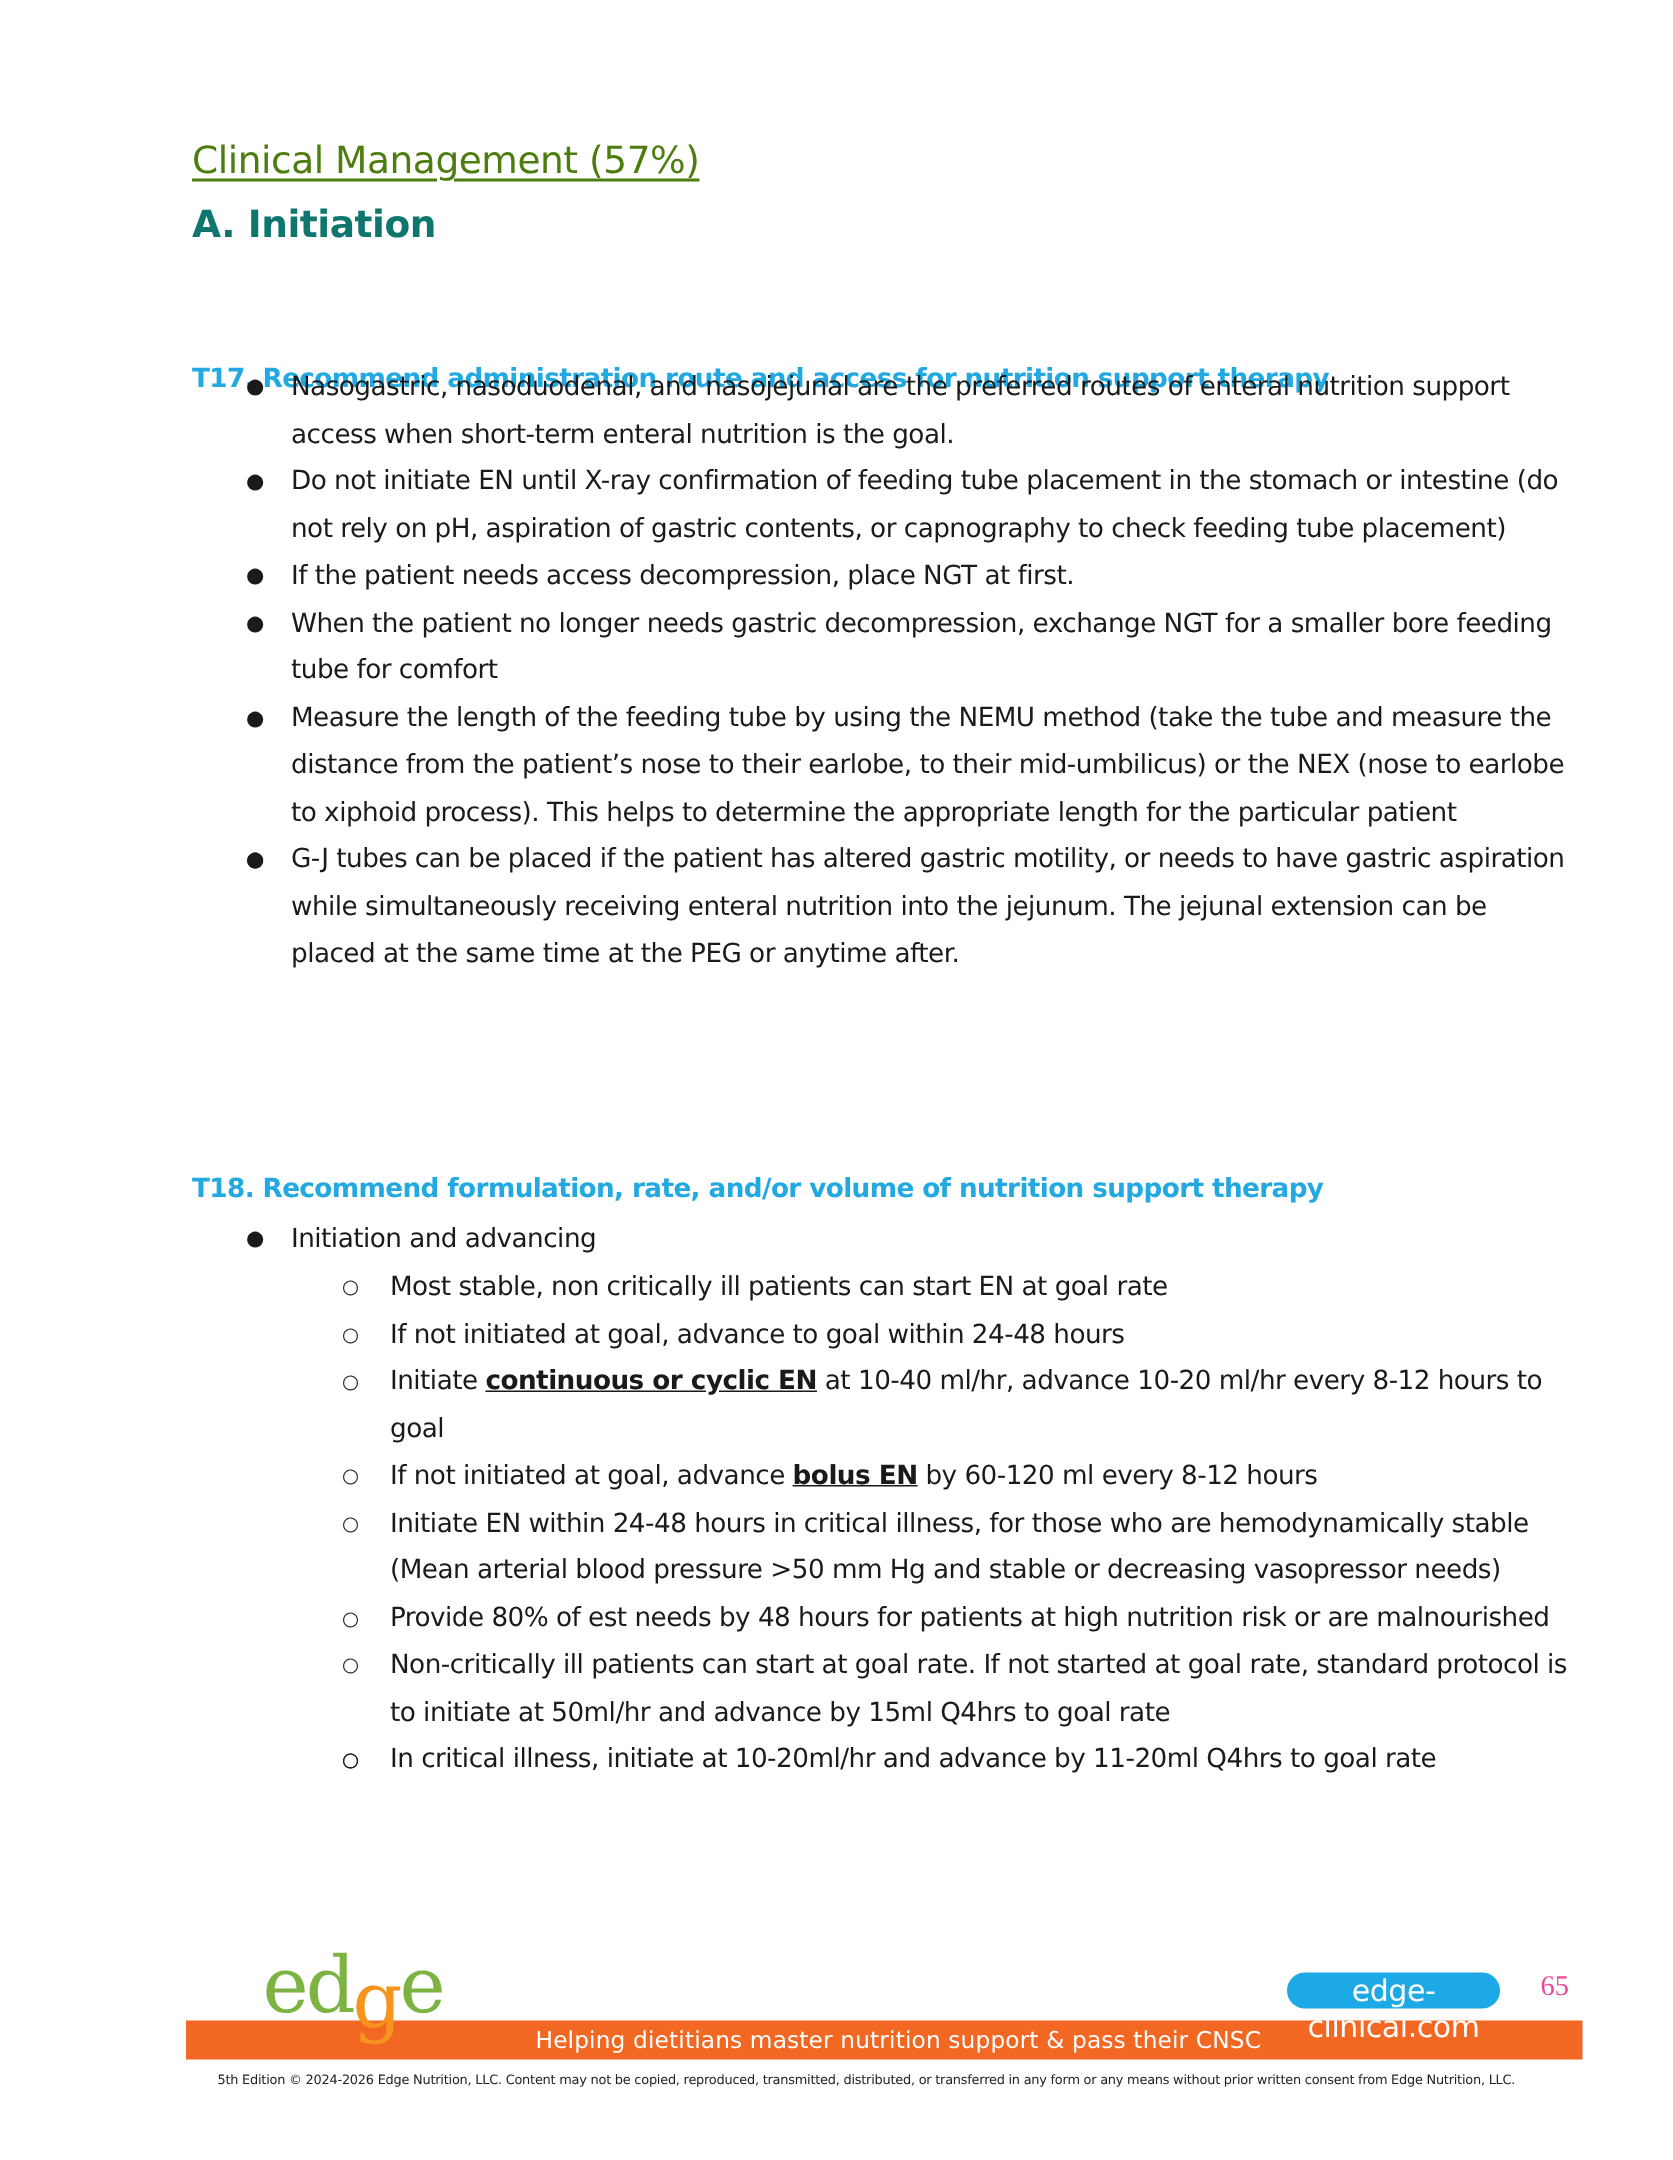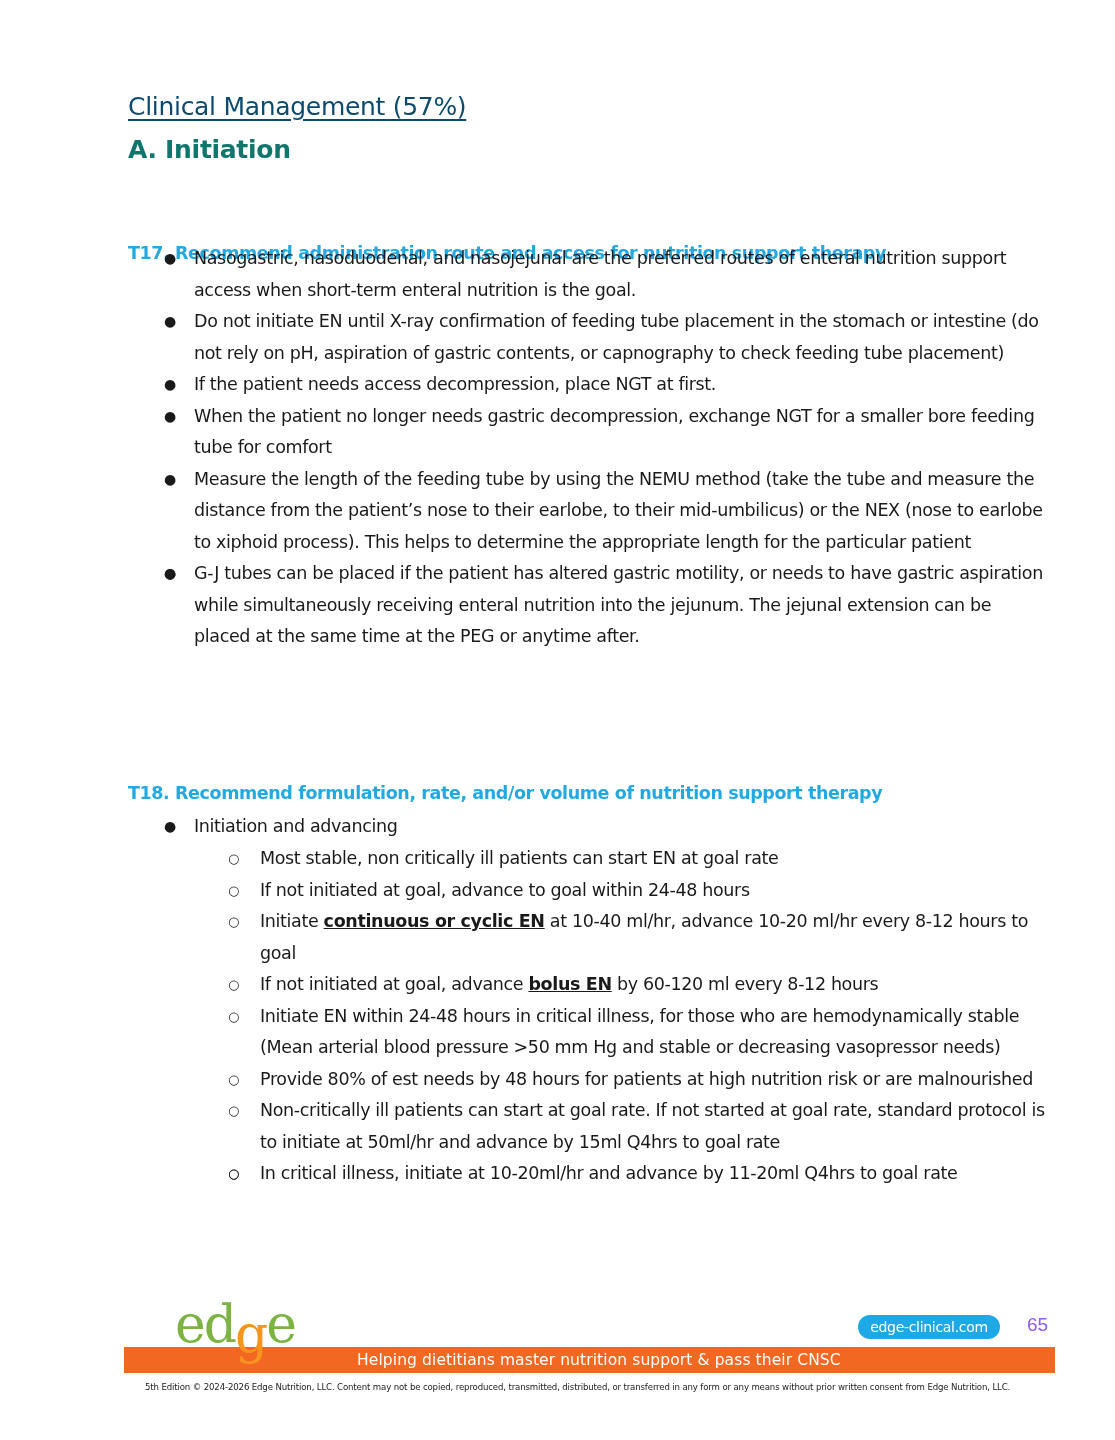--- a/index.html
+++ b/index.html
@@ -1,33 +1,33 @@
 <!DOCTYPE html>
 <html><head>
 <meta charset="utf-8">
 <style>
   html, body { margin: 0; padding: 0; background: #ffffff; }
   body { width: 1115px; height: 1440px; position: relative; overflow: hidden; font-family: "DejaVu Sans", sans-serif; color: #1a1a1a; }
   .page { position: absolute; left: 0; top: 0; width: 1115px; height: 1440px; }
-  .section-title { position: absolute; left: 128px; top: 92px; font-size: 25px; color: #0c4a6e; text-decoration: underline; text-decoration-thickness: 2px; text-underline-offset: 4px; letter-spacing: -0.3px; }
+  .section-title { position: absolute; left: 128px; top: 92px; font-size: 25px; color: #4d7c0f; text-decoration: underline; text-decoration-thickness: 2px; text-underline-offset: 4px; letter-spacing: -0.3px; }
   .sub-title { position: absolute; left: 128px; top: 135px; font-size: 25px; font-weight: bold; color: #0f766e; letter-spacing: -0.3px; }
   .topic { position: absolute; left: 128px; font-size: 17.5px; font-weight: bold; color: #22a9e1; letter-spacing: -0.4px; }
   ul { margin: 0; padding: 0; list-style: none; }
   .list { position: absolute; left: 160px; width: 890px; }
   .li { position: relative; padding-left: 34px; font-size: 17.5px; line-height: 31.5px; letter-spacing: -0.35px; color: #1a1a1a; }
   .li .bullet { position: absolute; left: 4px; top: 0; font-size: 14px; }
   .sub { position: relative; padding-left: 100px; font-size: 17.5px; line-height: 31.5px; letter-spacing: -0.35px; color: #1a1a1a; }
   .sub .bullet { position: absolute; left: 68px; top: 0; font-size: 13px; }
   .u { text-decoration: underline; font-weight: bold; }
   
   .logo { position: absolute; left: 175px; top: 1294px; font-family: "DejaVu Serif", serif; font-size: 52px; letter-spacing: -2px; z-index: 2; }
   .logo .g1 { color: #7cb342; }
   .logo .g2 { color: #f7941d; }
-  .url-pill { position: absolute; left: 858px; top: 1315px; width: 142px; height: 24px; border-radius: 12px; background: #1da9e6; color: #fff; font-size: 14px; line-height: 24px; text-align: center; letter-spacing: -0.3px; }
-  .page-num { position: absolute; left: 1027px; top: 1314px; font-family: Liberation Sans, sans-serif; font-size: 19px; color: #8b5cf6; }
+  .url-pill { position: absolute; left: 858px; top: 1315px; width: 142px; height: 24px; border-radius: 12px; background: #1da9e6; color: #fff; font-size: 20px; line-height: 24px; text-align: center; letter-spacing: -0.3px; }
+  .page-num { position: absolute; left: 1027px; top: 1314px; font-family: Liberation Serif, serif; font-size: 19px; color: #ec4899; }
   .band { position: absolute; left: 124px; top: 1347px; width: 931px; height: 26px; background: #f26722; }
   .band-text { position: absolute; left: 357px; top: 1348px; font-size: 15.5px; color: #fff; line-height: 24px; letter-spacing: 0.1px; z-index: 3; }
   .copyright { position: absolute; left: 145px; top: 1382px; font-size: 8.6px; color: #222; letter-spacing: -0.15px; white-space: nowrap; }
 </style>
 </head>
 <body>
 
 <div class="page">
 
   <div class="section-title">Clinical Management (57%)</div>

